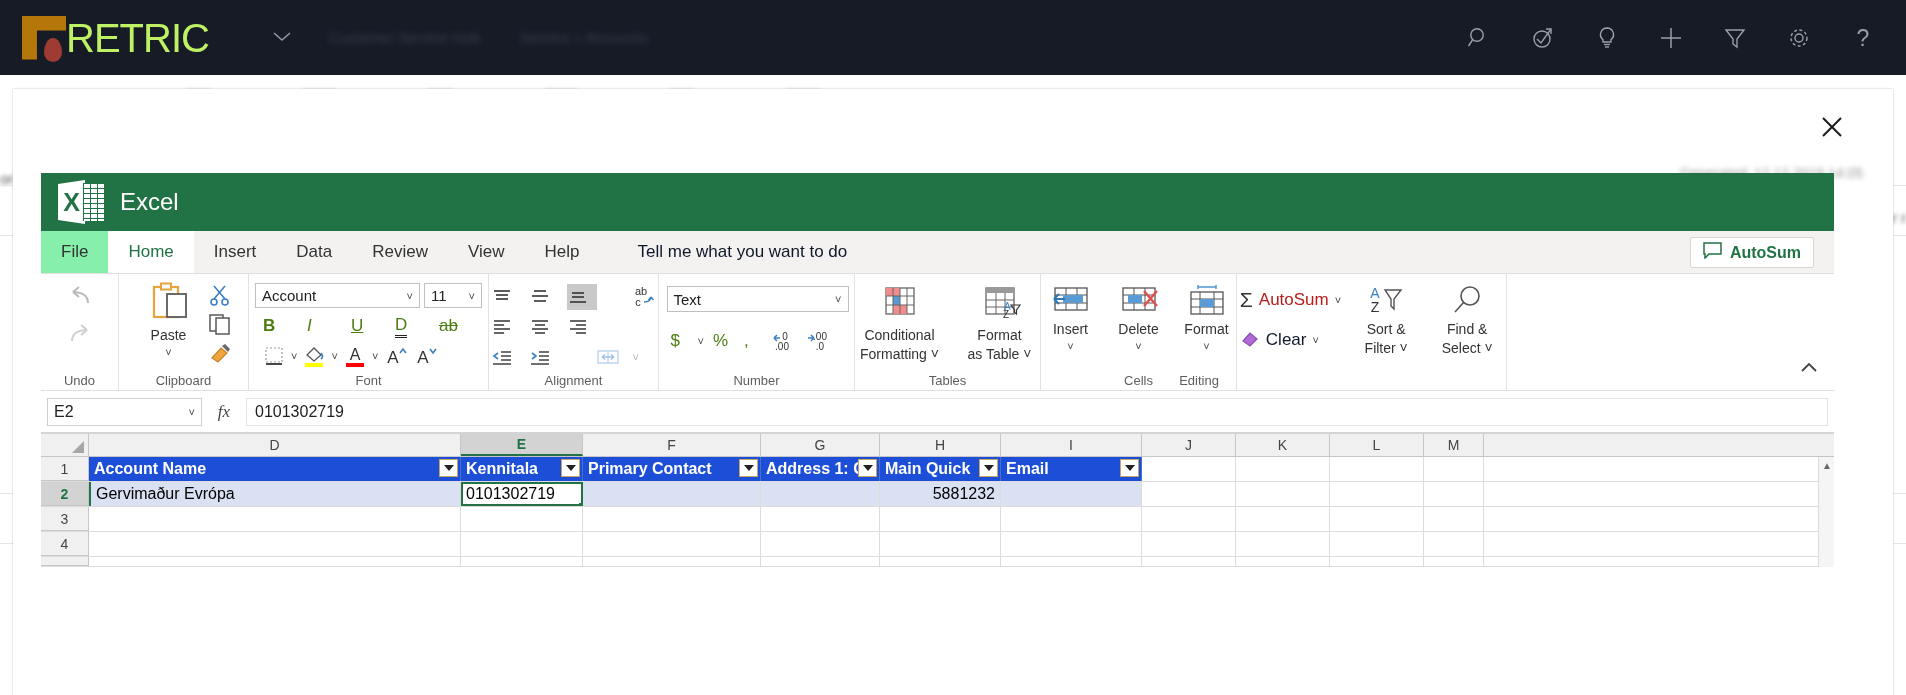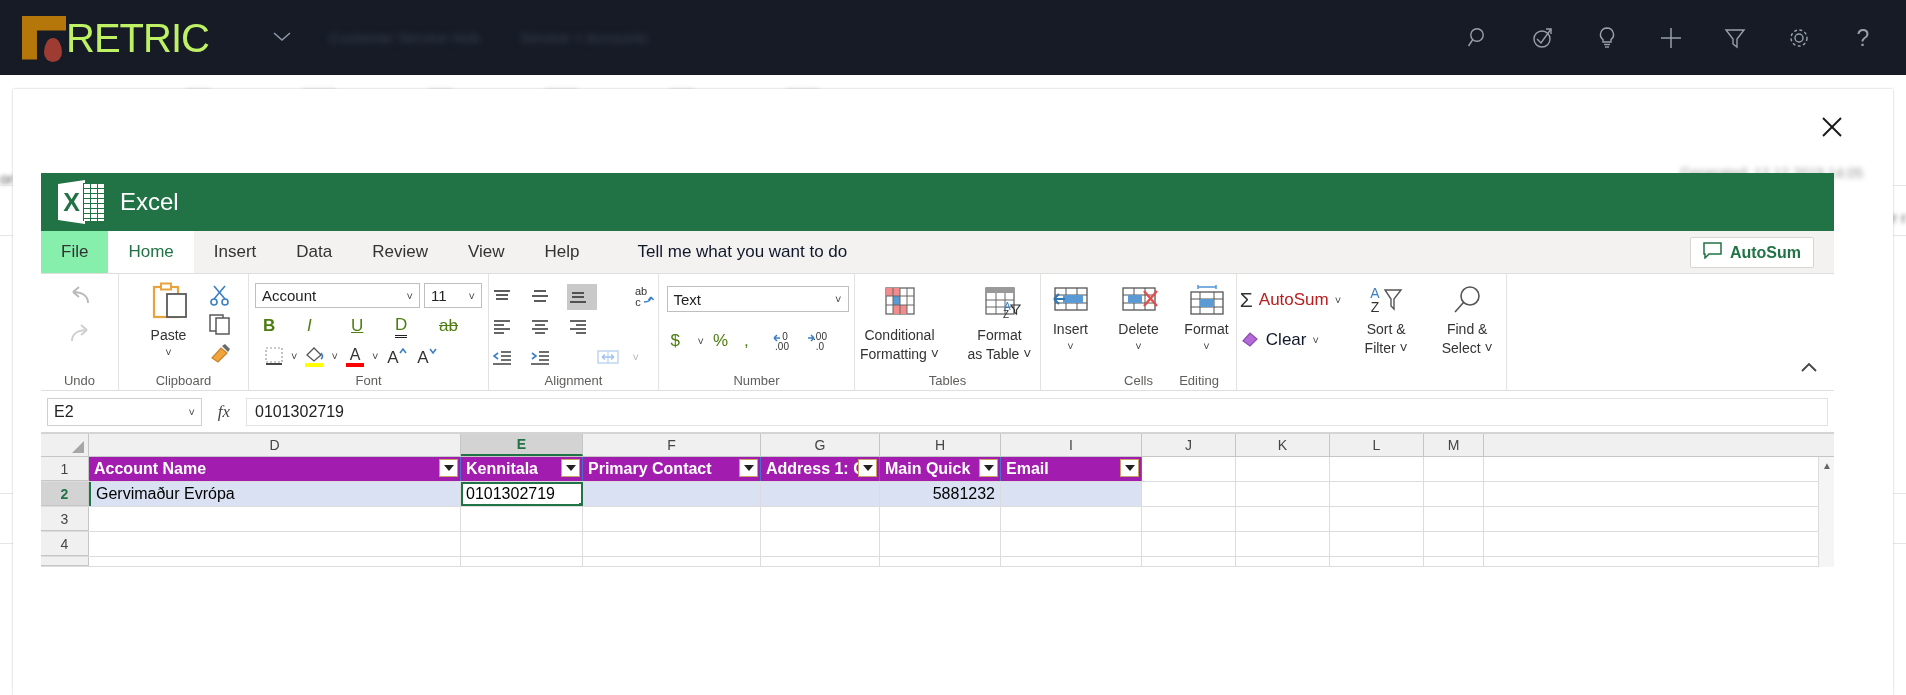--- a/index.html
+++ b/index.html
@@ -251,21 +251,21 @@
     font-size:14px; display:flex; align-items:center; justify-content:center;
     border-right:1px solid #c6c6c6; border-bottom:1px solid #c6c6c6;
     cursor:pointer;
   }
   .rh.sel{ background:#d3d3d3; color:#217346; font-weight:bold; }
   .cell{
     border-right:1px solid #dcdcdc; display:flex; align-items:center;
     padding:0 5px; overflow:hidden; white-space:nowrap; cursor:cell;
   }
   .hdrcell{
-    background:#a21caf; color:#fff; font-weight:bold; font-size:16px;
+    background:#1d4ed8; color:#fff; font-weight:bold; font-size:16px;
     position:relative; border-right:1px solid #4472c4;
     display:flex; align-items:center; padding:0 5px;
   }
   .filt{
     position:absolute; right:2px; top:2px; width:19px; height:18px;
     background:#fff; border:1px solid #c8a165; display:flex;
     align-items:center; justify-content:center; cursor:pointer;
   }
   .filt .fa{ width:0; height:0; border-left:5px solid transparent;
              border-right:5px solid transparent; border-top:6px solid #222; }

